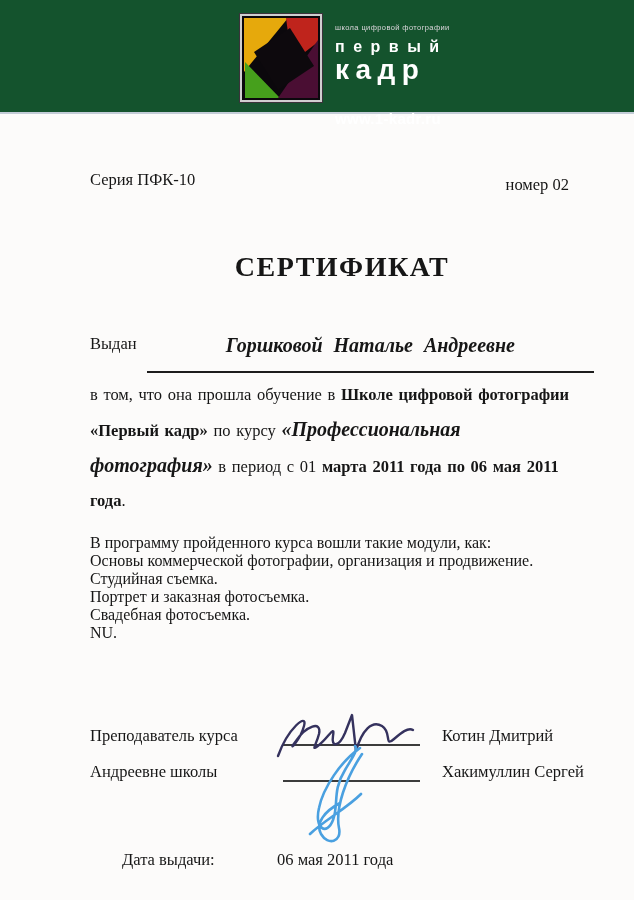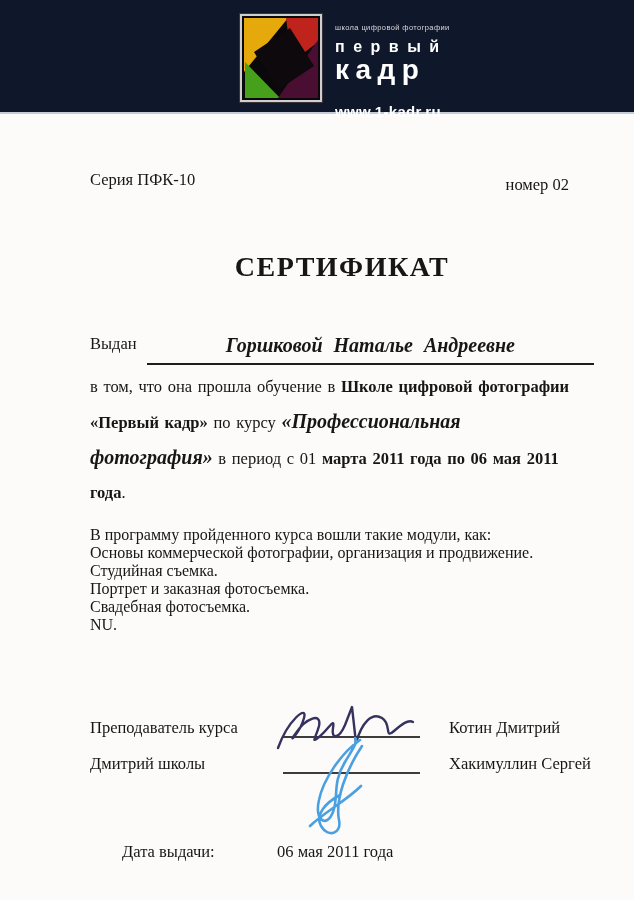--- a/index.html
+++ b/index.html
@@ -13,21 +13,21 @@
     position: relative;
     width: 634px;
     height: 900px;
     background: #fcfbfa;
     overflow: hidden;
   }
 
   
   .band {
     height: 114px;
-    background: #0f172a;
+    background: #14532d;
     border-bottom: 2px solid #c3ccd7;
     font-family: "Liberation Sans", sans-serif;
     color: #ffffff;
   }
   .brand {
     display: flex;
     align-items: flex-start;
     padding-left: 240px;
     padding-top: 14px;
   }
@@ -60,21 +60,21 @@
     font-weight: bold;
     letter-spacing: 6.5px;
     line-height: 1;
     margin-top: 1px;
     white-space: nowrap;
   }
   .site {
     font-size: 15px;
     font-weight: bold;
     letter-spacing: 0.3px;
-    margin-top: 19px;
+    margin-top: 26px;
     white-space: nowrap;
   }
 
   
   .content { padding: 0 40px 0 90px; }
 
   .meta-row {
     margin-top: 56px;
     display: flex;
     justify-content: space-between;
@@ -100,21 +100,21 @@
   .issued-label { font-size: 16.5px; flex: 0 0 auto; }
   .issued-name {
     flex: 1 1 auto;
     margin-left: 10px;
     border-bottom: 2px solid #1d1d1d;
     text-align: center;
     font-size: 20px;
     font-weight: bold;
     font-style: italic;
     word-spacing: 6px;
-    padding-bottom: 6px;
+    padding-bottom: 14px;
   }
 
   .body-par {
     margin-top: 5px;
     font-size: 16.5px;
     line-height: 34px;
     width: 502px;
     word-spacing: 1.5px;
   }
   .b  { font-weight: bold; }
@@ -142,21 +142,21 @@
     font-size: 16.5px;
   }
   .sig-role { flex: 0 0 193px; }
   .sig-line {
     flex: 0 0 137px;
     border-bottom: 2px solid #3c3c3c;
     height: 14px;
     position: relative;
     top: 5px;
   }
-  .sig-name { margin-left: 29px; }
+  .sig-name { margin-left: 22px; }
   .sig-overlay {
     position: absolute;
     left: 150px;
     top: -30px;
     width: 270px;
     height: 190px;
     pointer-events: none;
     overflow: visible;
   }
 
@@ -219,21 +219,21 @@
       <div>NU.</div>
     </div>
 
     <div class="sig-block">
       <div class="sig-row">
         <span class="sig-role">Преподаватель курса</span>
         <span class="sig-line"></span>
         <span class="sig-name">Котин Дмитрий</span>
       </div>
       <div class="sig-row">
-        <span class="sig-role">Дмитрий школы</span>
+        <span class="sig-role">Андреевне школы</span>
         <span class="sig-line"></span>
         <span class="sig-name">Хакимуллин Сергей</span>
       </div>
       <svg class="sig-overlay" viewBox="0 0 270 190" aria-hidden="true">
         <path d="M 38,60 C 48,32 68,16 64,30 C 60,45 46,58 56,45 C 66,30 82,24 79,38 C 76,50 70,56 79,49 C 89,41 95,28 93,40 C 91,52 99,51 105,37 L 112,19 L 116,55 C 122,34 132,24 142,30 C 152,36 144,52 154,43 C 161,37 168,31 173,34" fill="none" stroke-width="2.4" stroke-linecap="round" stroke-linejoin="round" stroke="#35325e"></path>
         <path d="M 120,52 C 101,65 83,92 79,112 C 74,133 87,140 93,124 C 99,108 92,95 105,74 C 112,62 119,53 115,50 M 122,58 C 106,82 95,112 99,132 C 102,146 88,150 81,138 C 75,127 85,115 100,107 M 70,138 C 83,125 106,113 121,98" fill="none" stroke-width="2.6" stroke-linecap="round" stroke-linejoin="round" stroke="#4aa0e0"></path>
       </svg>
     </div>
 
     <div class="date-row">

